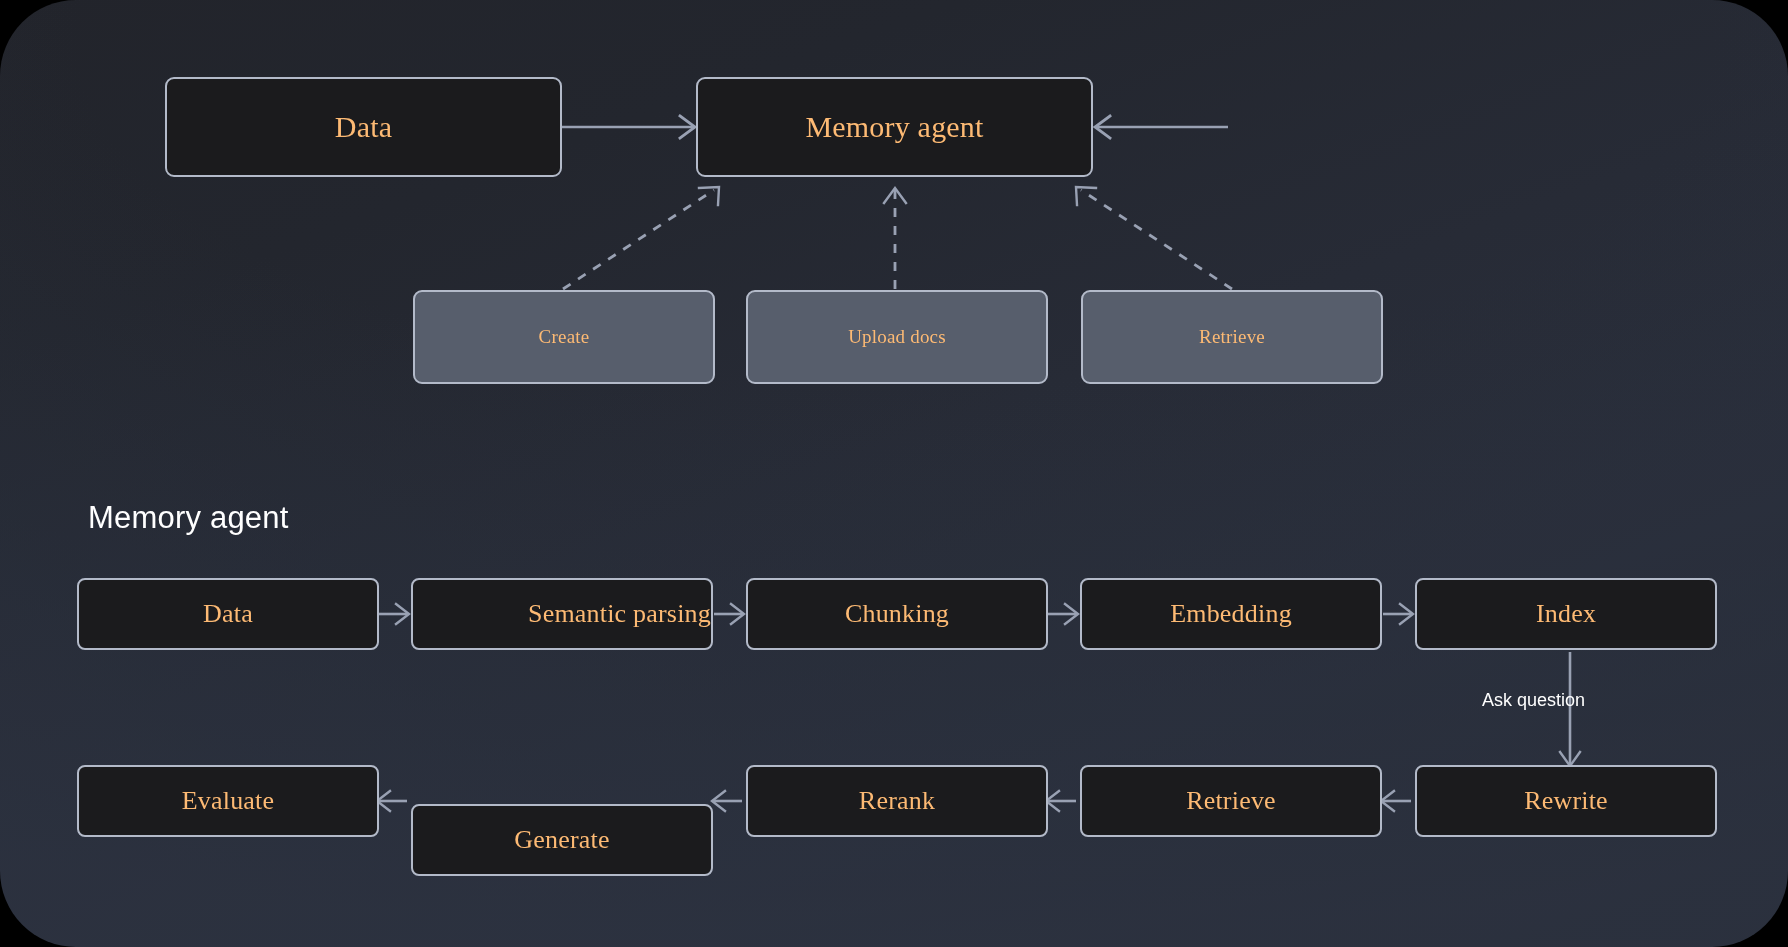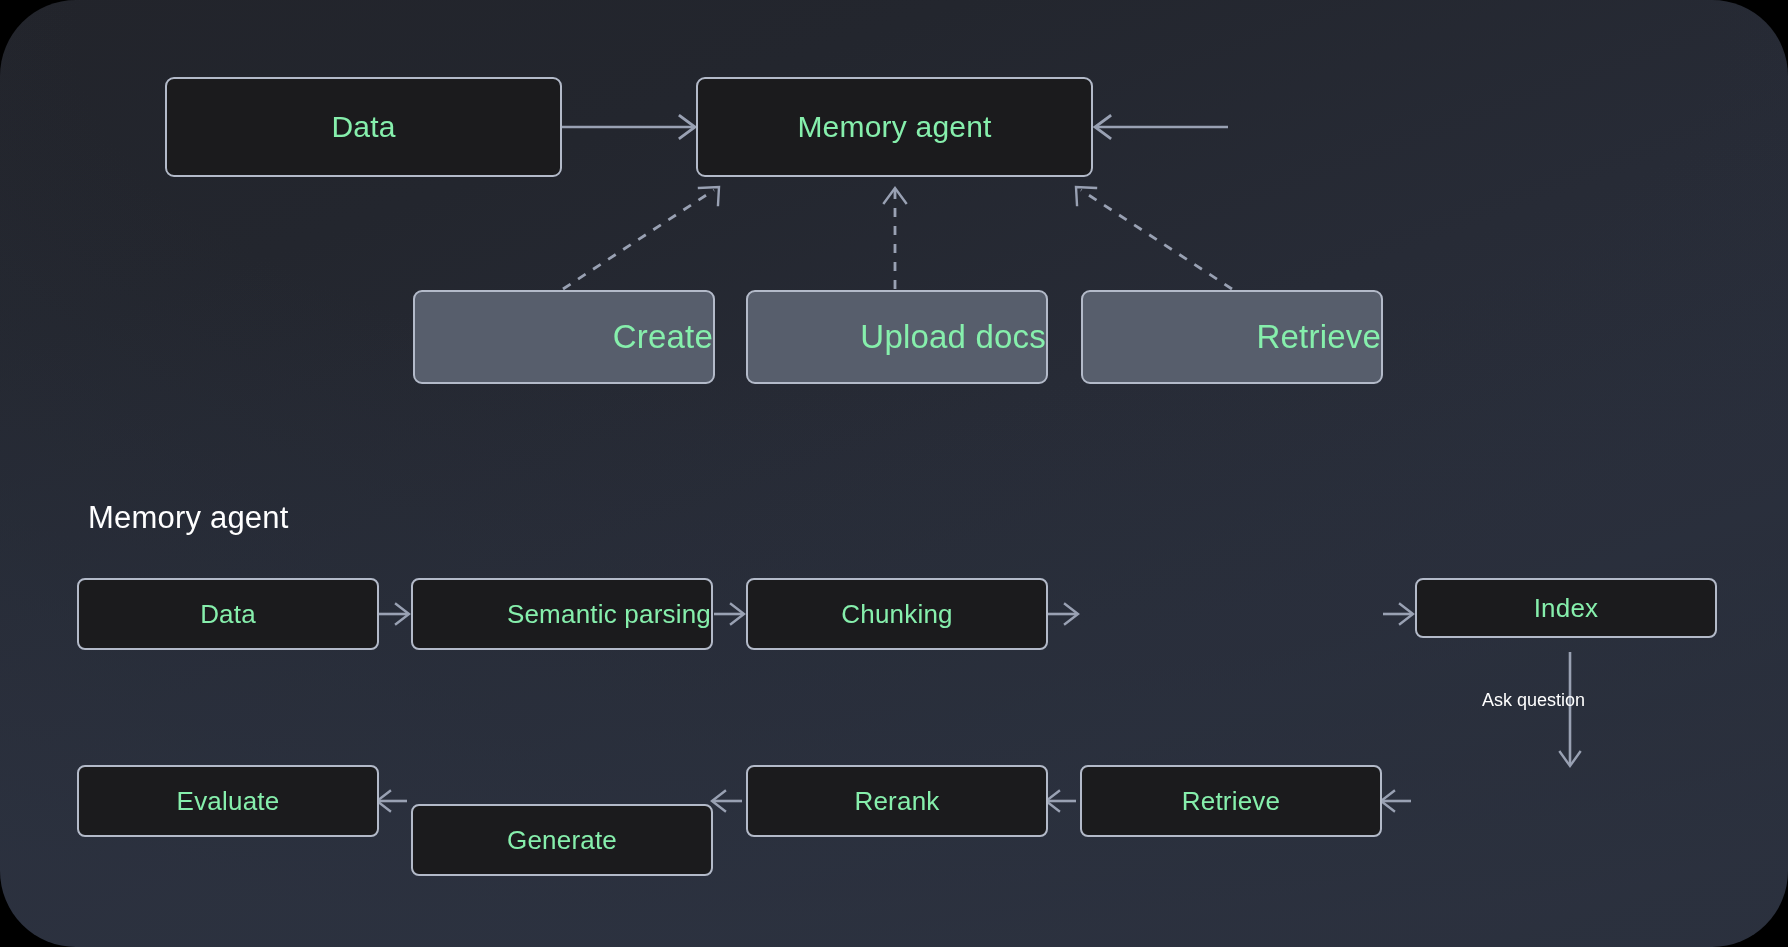--- a/index.html
+++ b/index.html
@@ -27,31 +27,32 @@
 
   
   .node {
     position: absolute;
     box-sizing: border-box;
     display: flex;
     align-items: center;
     justify-content: center;
     border: 2px solid #b3bac9;
     border-radius: 9px;
-    color: #86efac;
+    color: #fdba74;
     background: #1b1b1d;
     letter-spacing: 0.2px;
     text-align: center;
     user-select: none;
+    font-family: Liberation Serif, serif;
   }
   .node.dark   { background: #1b1b1d; }
   .node.light  { background: #575e6c; }
 
   .node.top    { font-size: 30px; }
-  .node.mid    { font-size: 33px; justify-content: flex-end; }
+  .node.mid    { font-size: 19px; }
   .node.step   { font-size: 26px; border-radius: 8px; }
 
   
   .free-label {
     position: absolute;
     color: #ffffff;
     user-select: none;
     white-space: nowrap;
   }
   #section-title { font-size: 31px; letter-spacing: 0.2px; }
@@ -170,22 +171,25 @@
   </div>
 
   <div class="node step dark" style="left:411px; top:578px; width:302px; height:72px;justify-content:flex-end;">
     <span>Semantic parsing</span>
   </div>
 
   <div class="node step dark" style="left:746px; top:578px; width:302px; height:72px;">
     <span>Chunking</span>
   </div>
 
-
-  <div class="node step dark" style="left:1415px; top:578px; width:302px; height:60px;">
+  <div class="node step dark" style="left:1080px; top:578px; width:302px; height:72px;">
+    <span>Embedding</span>
+  </div>
+
+  <div class="node step dark" style="left:1415px; top:578px; width:302px; height:72px;">
     <span>Index</span>
   </div>
 
   <div class="free-label" id="ask-question-label" style="left:1482px; top:690px;">Ask question</div>
 
   <div class="node step dark" style="left:77px; top:765px; width:302px; height:72px;">
     <span>Evaluate</span>
   </div>
 
   <div class="node step dark" style="left:411px; top:765px; width:302px; height:72px;margin-top:39px;">
@@ -193,14 +197,17 @@
   </div>
 
   <div class="node step dark" style="left:746px; top:765px; width:302px; height:72px;border-radius:8px;">
     <span>Rerank</span>
   </div>
 
   <div class="node step dark" style="left:1080px; top:765px; width:302px; height:72px;">
     <span>Retrieve</span>
   </div>
 
+  <div class="node step dark" style="left:1415px; top:765px; width:302px; height:72px;">
+    <span>Rewrite</span>
+  </div>
 
 </div>
 
 </body></html>

